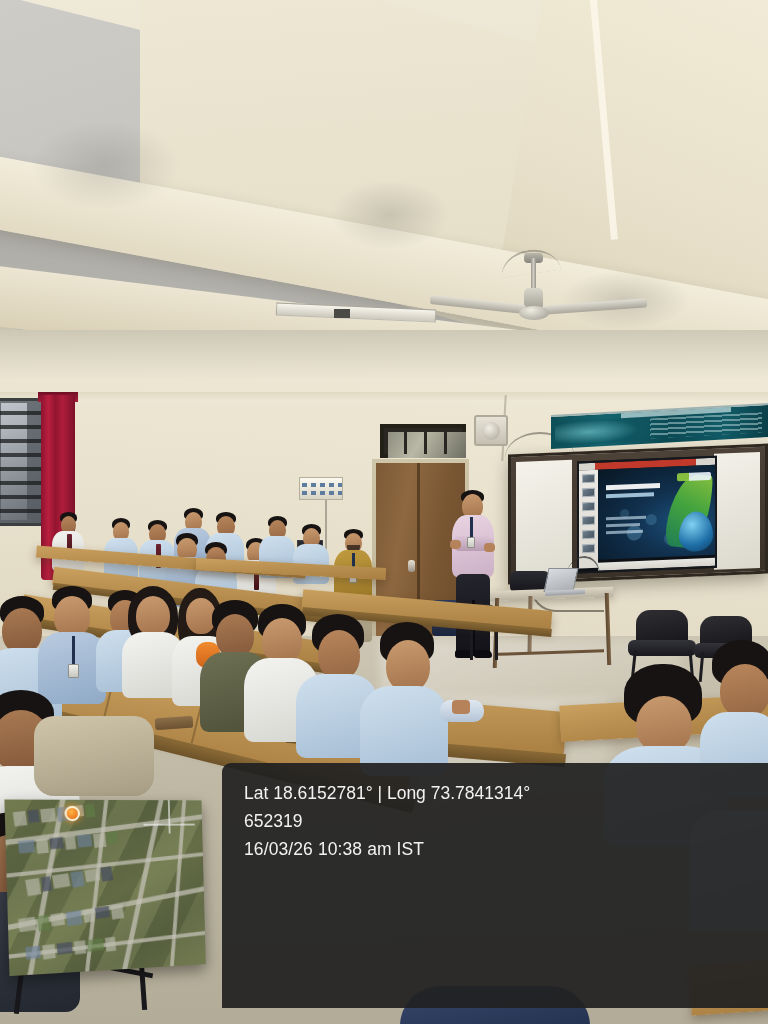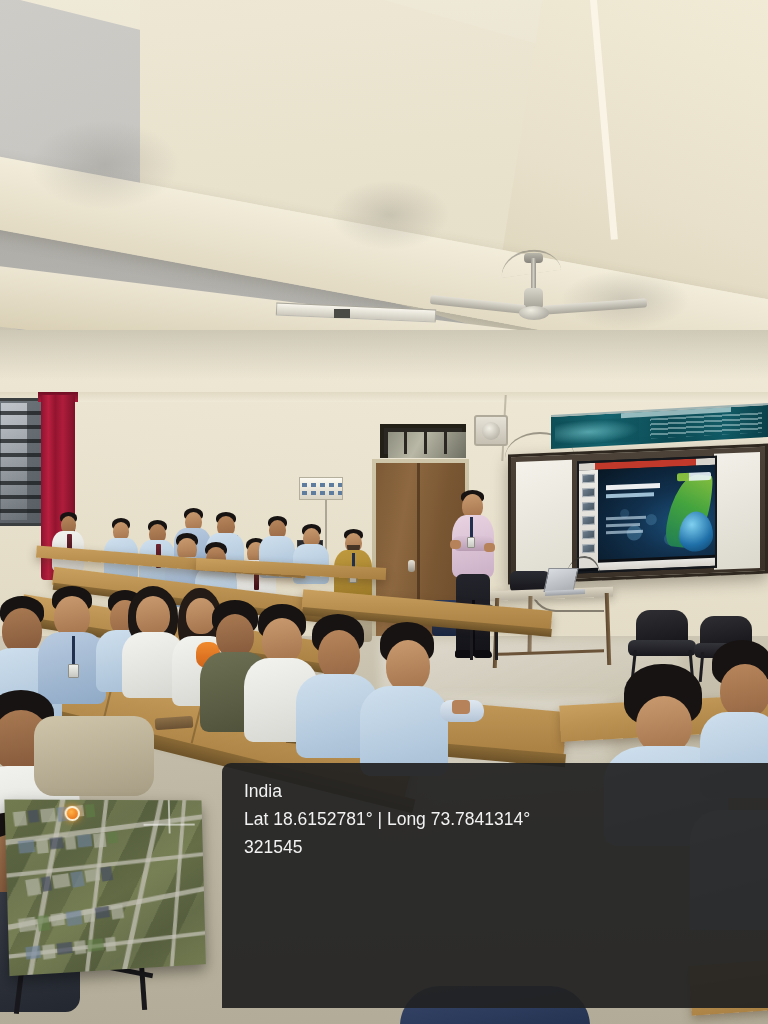--- a/index.html
+++ b/index.html
@@ -707,19 +707,19 @@
       <div class="map-blk g" style="width:16px;height:12px"></div>
       <div class="map-blk" style="width:10px;height:14px"></div>
     </div>
 
     <div class="map-cross-h"></div>
     <div class="map-cross-v"></div>
     <div class="map-pin"></div>
   </div>
 
   <div class="gps-panel">
-    <div class="gps-line">India</div>
     <div class="gps-line gps-coord">Lat 18.6152781°  |  Long 73.7841314°</div>
-    <div class="gps-line gps-pin">321545</div>
+    <div class="gps-line gps-pin">652319</div>
+    <div class="gps-line gps-time">16/03/26   10:38 am IST</div>
 
   </div>
 
 </div>
 
 </body></html>

